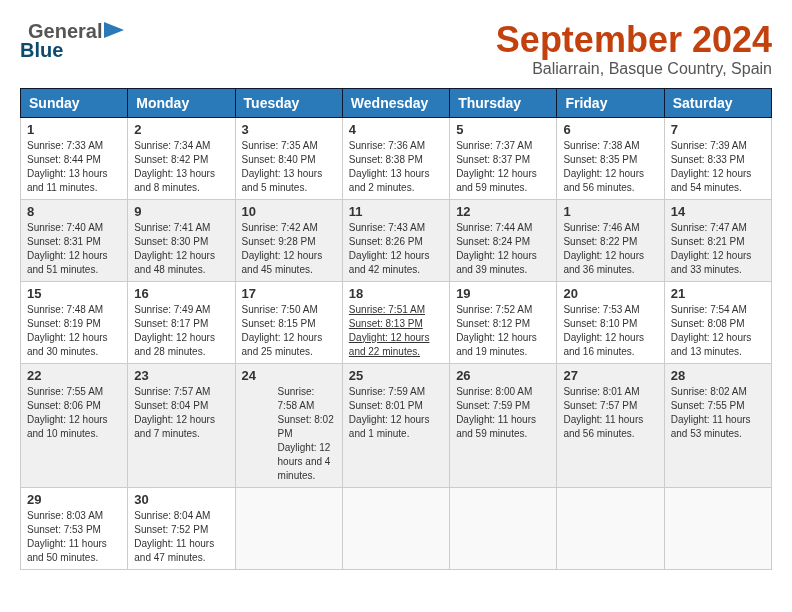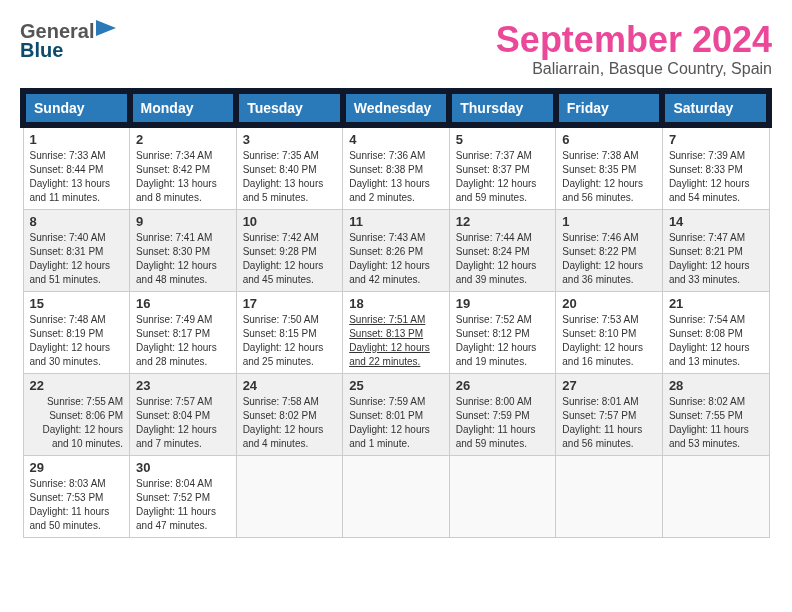--- a/index.html
+++ b/index.html
@@ -20,39 +20,39 @@
       display: flex;
       align-items: center;
       gap: 5px;
     }
     .title-section {
       text-align: right;
     }
     .month-title {
       font-size: 36px;
       font-weight: bold;
-      color: #ec4899;
+      color: #c2410c;
       line-height: 1.1;
     }
     .subtitle {
       font-size: 16px;
       color: #555;
     }
     .calendar {
       width: 100%;
       border-collapse: collapse;
     }
     .calendar th {
       background-color: #2a7aba;
       color: #fff;
       text-align: left;
       padding: 6px 8px;
       font-size: 14px;
       font-weight: bold;
-      border: 6px solid #0f172a;
+      border: 1px solid #0f172a;
     }
     .calendar td {
       vertical-align: top;
       border: 1px solid #ccc;
       padding: 4px 6px;
       width: 14.28%;
       min-height: 80px;
       background: #fff;
       font-size: 10.5px;
       color: #333;
@@ -80,21 +80,21 @@
     .calendar tbody tr:nth-child(even) td {
       background-color: #f0f0f0;
     }
   </style>
 </head>
 <body>
 
 <div class="header-section">
   <div class="logo-wrapper">
   <div style="display:flex;flex-direction:column;align-items:flex-start;">
-    <div style="display:flex;align-items:flex-start;">
+    <div style="display:flex;align-items:center;margin-left:8px;">
       <span style="font-size:20px;font-weight:bold;color:#555;">General</span>
       <svg width="20" height="20" viewBox="0 0 20 20" style="margin-left:2px;">
         <polygon points="0,0 20,8 0,16" fill="#2a7aba"></polygon>
       </svg>
     </div>
     <span style="font-size:20px;font-weight:bold;color:#0c4a6e;margin-top:-4px;">Blue</span>
   </div>
 </div>
   <div class="title-section">
     <div class="month-title">September 2024</div>
@@ -243,33 +243,33 @@
         <td>
           <span class="day-number">21</span>
           <div class="day-info" style="white-space: pre-line;">Sunrise: 7:54 AM
 Sunset: 8:08 PM
 Daylight: 12 hours and 13 minutes.</div>
         </td>
       </tr>
       <tr>
         <td>
           <span class="day-number">22</span>
-          <div class="day-info" style="white-space: pre-line; text-align: right;">Sunrise: 7:55 AM
+          <div class="day-info" style="white-space: pre-line;">Sunrise: 7:55 AM
 Sunset: 8:06 PM
 Daylight: 12 hours and 10 minutes.</div>
         </td>
         <td>
           <span class="day-number">23</span>
           <div class="day-info" style="white-space: pre-line;">Sunrise: 7:57 AM
 Sunset: 8:04 PM
 Daylight: 12 hours and 7 minutes.</div>
         </td>
         <td>
           <span class="day-number">24</span>
-          <div class="day-info" style="white-space: pre-line;">Sunrise: 7:58 AM
+          <div class="day-info" style="white-space: pre-line; margin-left: 36px;">Sunrise: 7:58 AM
 Sunset: 8:02 PM
 Daylight: 12 hours and 4 minutes.</div>
         </td>
         <td>
           <span class="day-number">25</span>
           <div class="day-info" style="white-space: pre-line;">Sunrise: 7:59 AM
 Sunset: 8:01 PM
 Daylight: 12 hours and 1 minute.</div>
         </td>
         <td>

